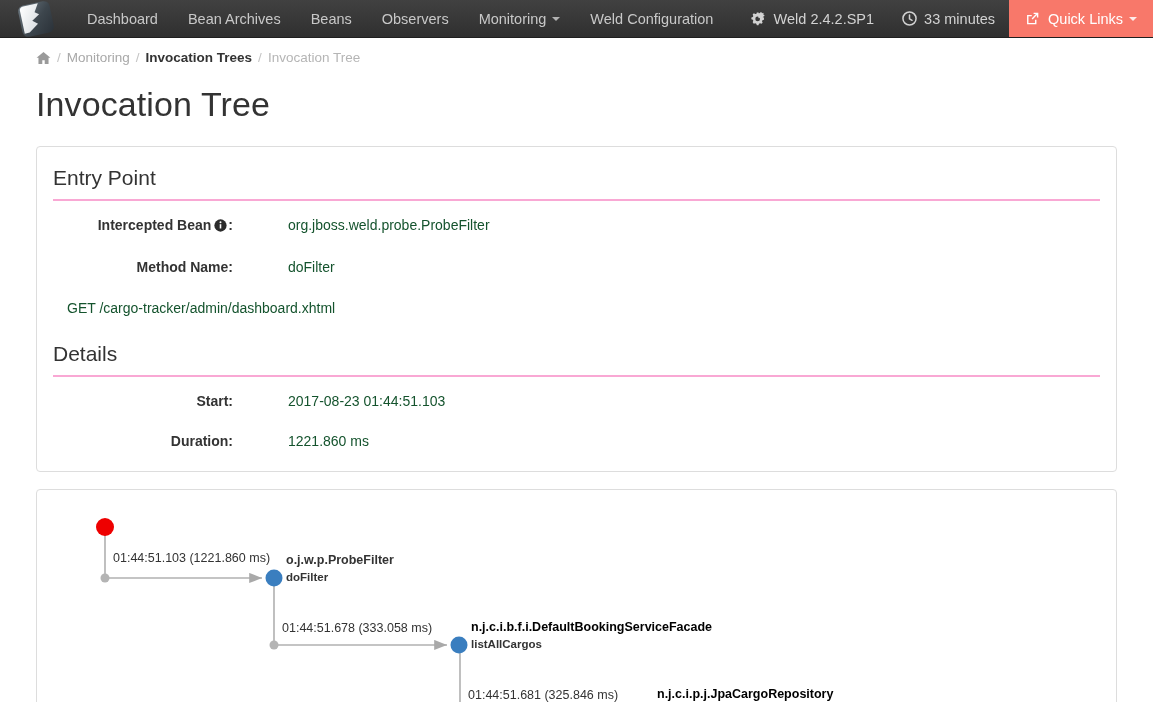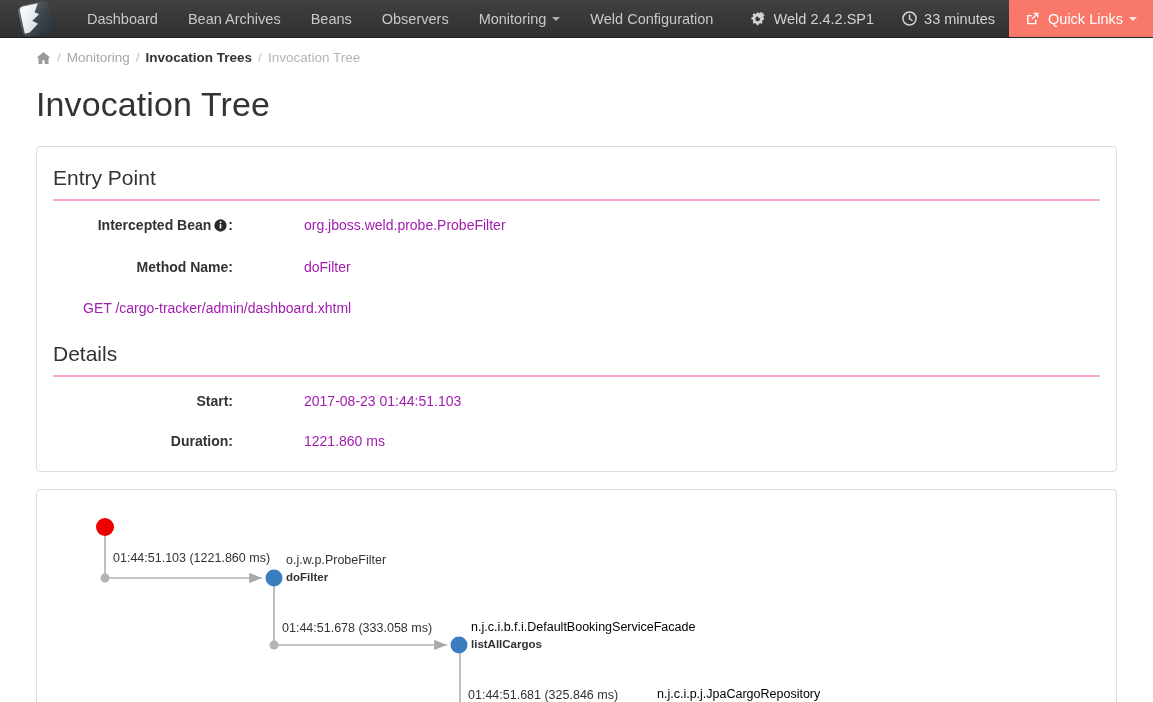--- a/index.html
+++ b/index.html
@@ -134,23 +134,23 @@
     width: 180px;
     flex: 0 0 180px;
     text-align: right;
     font-weight: bold;
     font-size: 14px;
     color: #333333;
     line-height: 1.45;
     padding-right: 0;
   }
   .dl-def {
-    margin-left: 30px;
+    margin-left: 14px;
     font-size: 14px;
-    color: #a21caf;
+    color: #14532d;
     line-height: 1.45;
   }
   .info-icon {
     display: inline-block;
     vertical-align: -2px;
     margin: 0 1px 0 3px;
   }
 
   
   .tree-panel { position: relative; }
@@ -163,21 +163,21 @@
     white-space: nowrap;
     line-height: 1.25;
   }
   .edge-label {
     position: absolute;
     font-size: 12.5px;
     color: #333333;
     white-space: nowrap;
   }
   .node-bean {
-    font-weight: normal;
+    font-weight: bold;
     font-size: 12.5px;
     white-space: nowrap;
   }
   .node-bean.dark { color: #333333; }
   .node-bean.link { color: #000000; cursor: pointer; text-decoration: none; }
   .node-method {
     font-weight: bold;
     font-size: 11.5px;
     color: #333333;
     white-space: nowrap;

